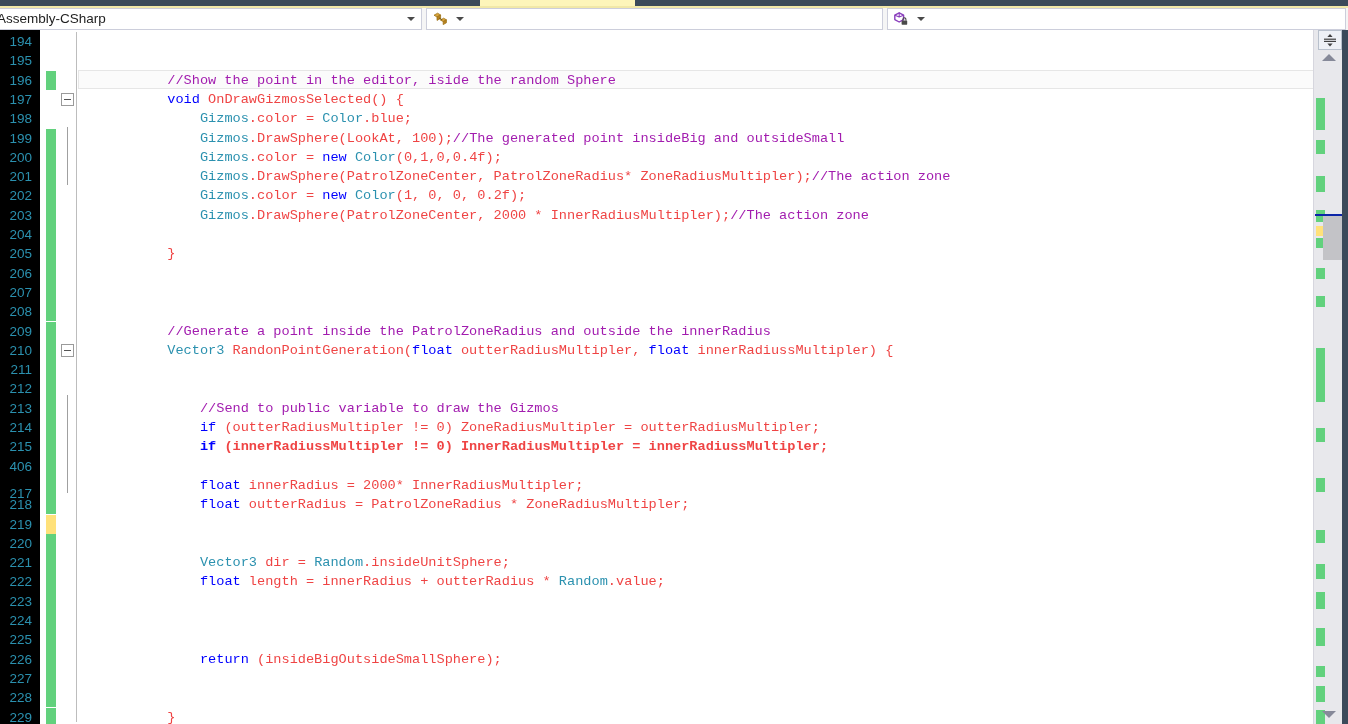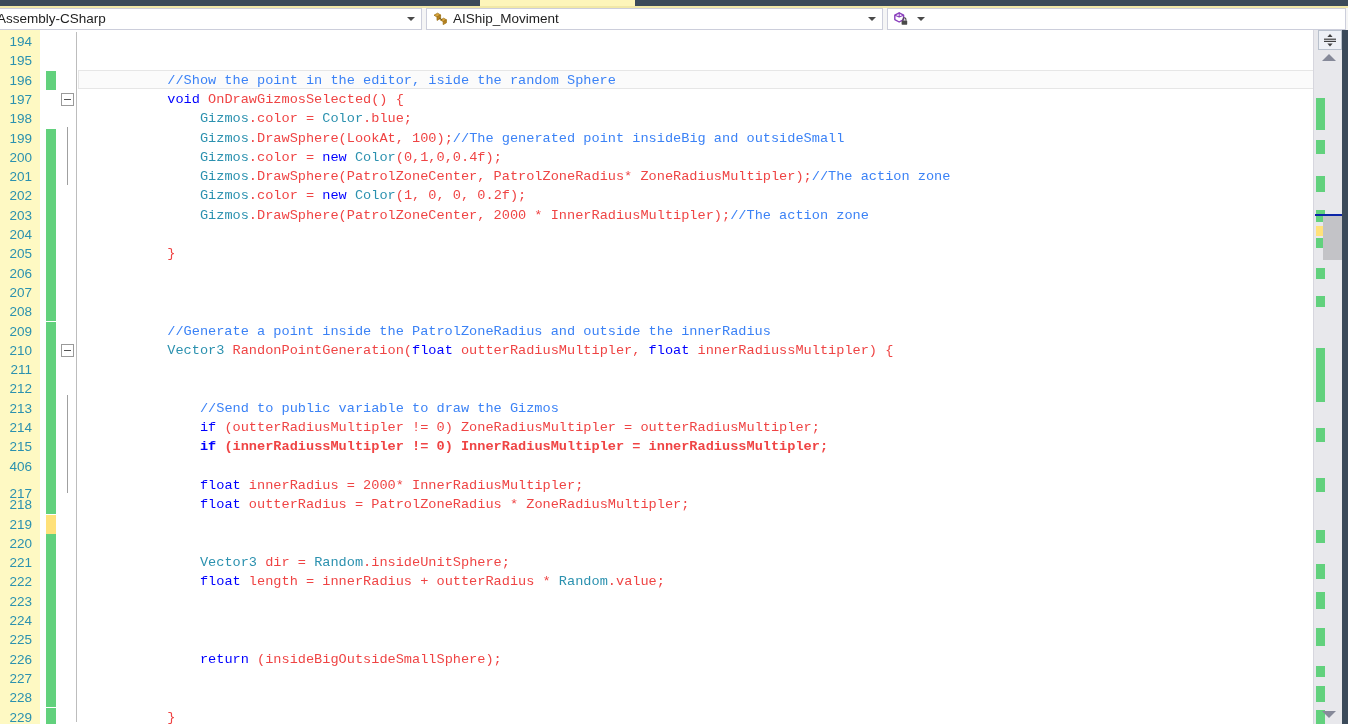--- a/index.html
+++ b/index.html
@@ -116,21 +116,21 @@
     width: 1348px;
     height: 694px;
     background: #ffffff;
   }
 
   .gutter-numbers {
     position: absolute;
     left: 0; top: 0;
     width: 40px;
     height: 694px;
-    background: #fef9c3;
+    background: #000000;
   }
   .change-margin {
     position: absolute;
     left: 46px; top: 0;
     width: 10px;
     height: 694px;
     background: transparent;
   }
   .fold-margin {
     position: absolute;
@@ -171,21 +171,21 @@
     top: 0;
     font-family: "Liberation Mono", "DejaVu Sans Mono", monospace;
     font-size: 13.6px;
     line-height: 19.3px;
     white-space: pre;
     color: #000000;
   }
   
   .kw   { color: #0000ff; }
   .typ  { color: #2b91af; }
-  .cm   { color: #3b82f6; }
+  .cm   { color: #a21caf; }
   .pln  { color: #ef4444; }
 
   
   .current-line-box {
     position: absolute;
     left: 0;
     height: 19px;
     border: 1px solid #e6e6e6;
     background: #fbfbfb;
     box-sizing: border-box;
@@ -306,21 +306,20 @@
     <div class="nav-combo type">
       <span class="nav-icon icon-script">
         <svg width="17" height="16" viewBox="0 0 17 16">
           <path d="M2 4.2 L5.6 2.2 L8.6 4.0 L5.0 6.0 Z" fill="#d9a43b" stroke="#9e7319" stroke-width="0.8"></path>
           <path d="M5.0 6.0 L8.6 4.0 L8.6 7.4 L5.0 9.4 Z" fill="#b8821f" stroke="#9e7319" stroke-width="0.8"></path>
           <path d="M8.4 9.0 L11.6 7.2 L14.4 8.8 L11.2 10.6 Z" fill="#d9a43b" stroke="#9e7319" stroke-width="0.8"></path>
           <path d="M11.2 10.6 L14.4 8.8 L14.4 11.8 L11.2 13.6 Z" fill="#b8821f" stroke="#9e7319" stroke-width="0.8"></path>
           <path d="M7.3 6.9 L10.1 9.1" stroke="#7a5c14" stroke-width="1.1" fill="none"></path>
         </svg>
       </span>
-      <span class="nav-text">AIShip_Moviment</span>
       <span class="nav-caret"></span>
     </div>
 
     <div class="nav-combo member">
       <span class="nav-icon icon-method">
         <svg width="17" height="16" viewBox="0 0 17 16">
           <path d="M6.2 1.8 L10.6 4.2 L10.6 8.6 L6.2 11.0 L1.8 8.6 L1.8 4.2 Z" fill="none" stroke="#8a3fbd" stroke-width="1.4" stroke-linejoin="round"></path>
           <path d="M6.2 1.8 L6.2 6.0 M6.2 6.0 L1.9 4.3 M6.2 6.0 L10.5 4.3" stroke="#8a3fbd" stroke-width="1.1" fill="none"></path>
           <rect x="8.6" y="9.4" width="5.6" height="4.3" rx="0.6" fill="#4a4a4a"></rect>
           <path d="M9.9 9.4 L9.9 8.3 A1.5 1.5 0 0 1 12.9 8.3 L12.9 9.4" fill="none" stroke="#4a4a4a" stroke-width="1.1"></path>

